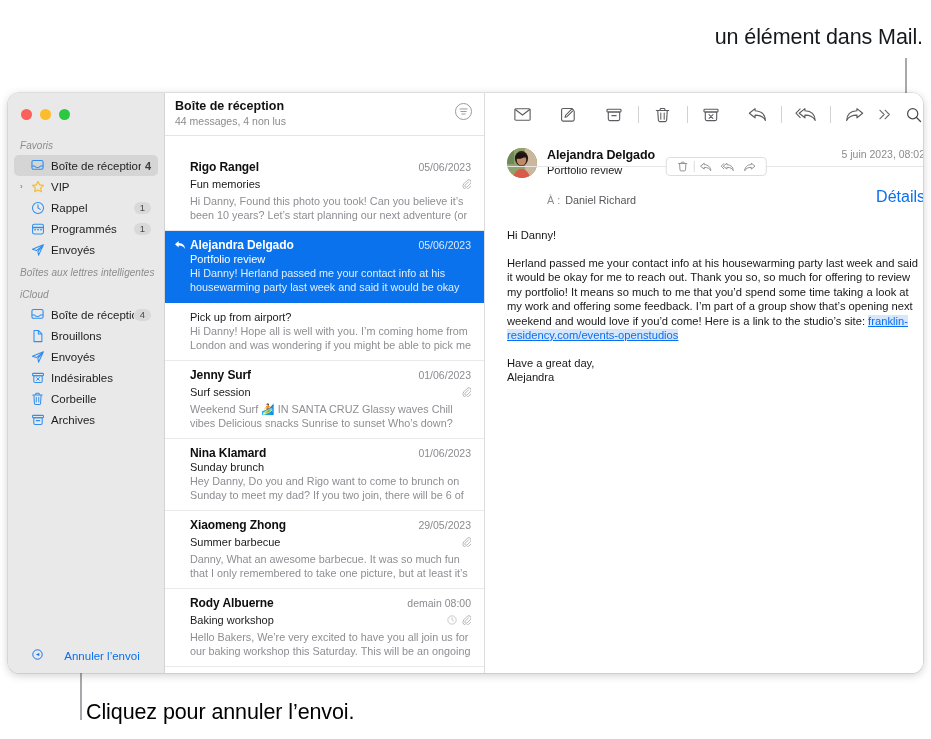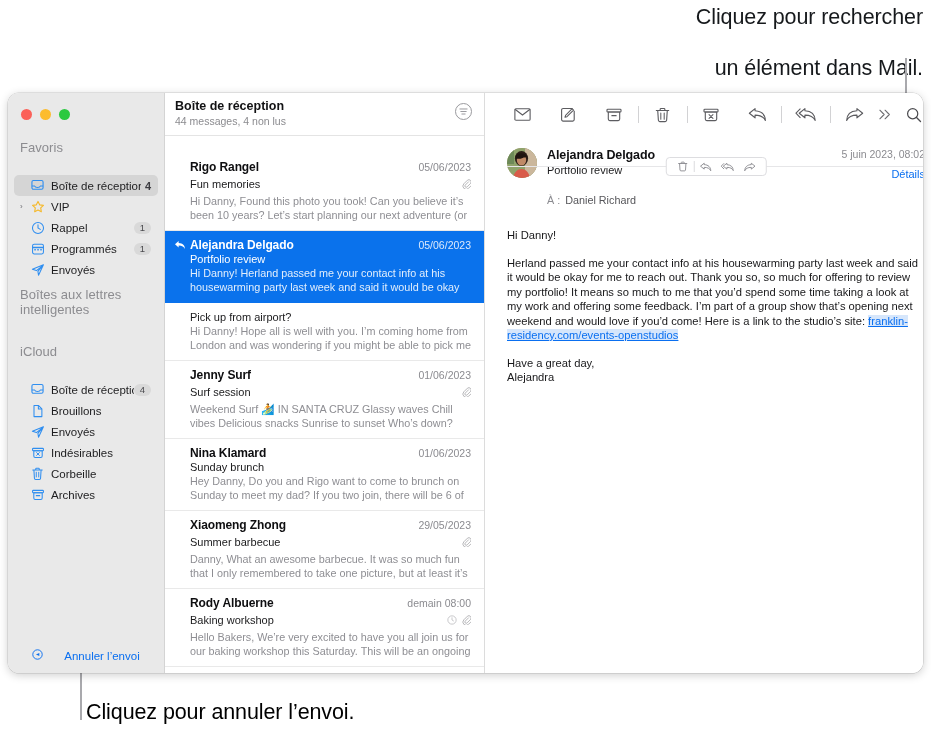--- a/index.html
+++ b/index.html
@@ -70,24 +70,25 @@
     left: 13px; top: 16px;
     display: flex; gap: 8px;
   }
   .tl { width: 11px; height: 11px; border-radius: 50%; }
   .tl.red    { background: #fb6159; }
   .tl.yellow { background: #fcbc2e; }
   .tl.green  { background: #2bc940; }
 
   .sb-scroll { position:absolute; left:0; top:40px; right:0; bottom:32px; }
   .sb-section {
-    font-size: 13px;
+    font-size: 10px;
     color: #8c8c90;
-    padding: 7px 0 20px 12px;
+    padding: 7px 0 4px 12px;
     letter-spacing: 0.05px;
+    font-style: italic;
   }
   .sb-item {
     display: flex;
     align-items: center;
     height: 21px;
     margin: 0 6px;
     padding: 0 7px 0 6px;
     border-radius: 5px;
     font-size: 11.5px;
     color: #1d1d1f;
@@ -209,21 +210,21 @@
     background: #b9a48c;
     position: relative;
   }
   .mh-fields { flex: 1 1 auto; }
   .mh-name { font-size: 12.5px; font-weight: 700; color:#101012; letter-spacing:-0.1px;}
   .mh-subj { font-size: 11px; color:#1b1b1d; margin-top: 2px;}
   .mh-to   { font-size: 10.8px; color:#8b8b90; margin-top: 18px;}
   .mh-to b { color:#56565a; font-weight: 400; margin-left: 5px;}
   .mh-right { text-align: right; position: absolute; right: 22px; top: 12px;}
   .mh-date { font-size: 10.5px; color:#8b8b90; }
-  .mh-details { font-size: 11px; color:#0a6ff0; margin-top: 8px; }
+  .mh-details { font-size: 16px; color:#0a6ff0; margin-top: 28px; }
 
   .inline-tools {
     position: absolute;
     left: 50%; transform: translateX(-50%);
     top: 64px;
     display: flex;
     align-items: center;
     height: 19px;
     padding: 0 5px;
     background: #ffffff;
@@ -248,21 +249,20 @@
   .body-link {
     color: #0a6ff0;
     text-decoration: underline;
     background: #d6e6fb;
   }
 </style>
 </head>
 <body>
 
 <div class="callout-top">
-  <span>Cliquez pour rechercher</span>
   <span class="l2">un élément dans Mail.</span>
 </div>
 <div class="leader-top"></div>
 
 <div class="leader-bottom"></div>
 <div class="callout-bottom">Cliquez pour annuler l’envoi.</div>
 
 <div class="window">
 
   <div class="sidebar">

